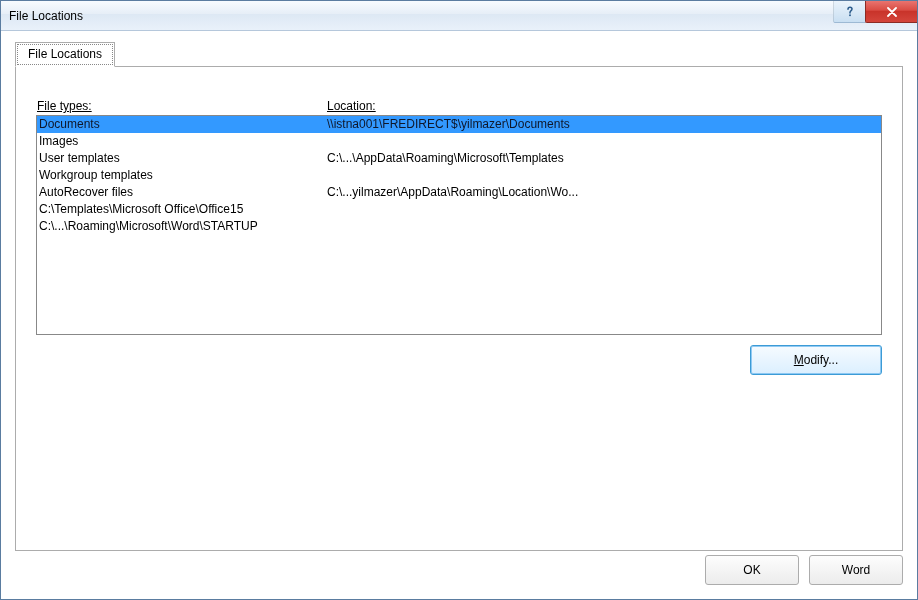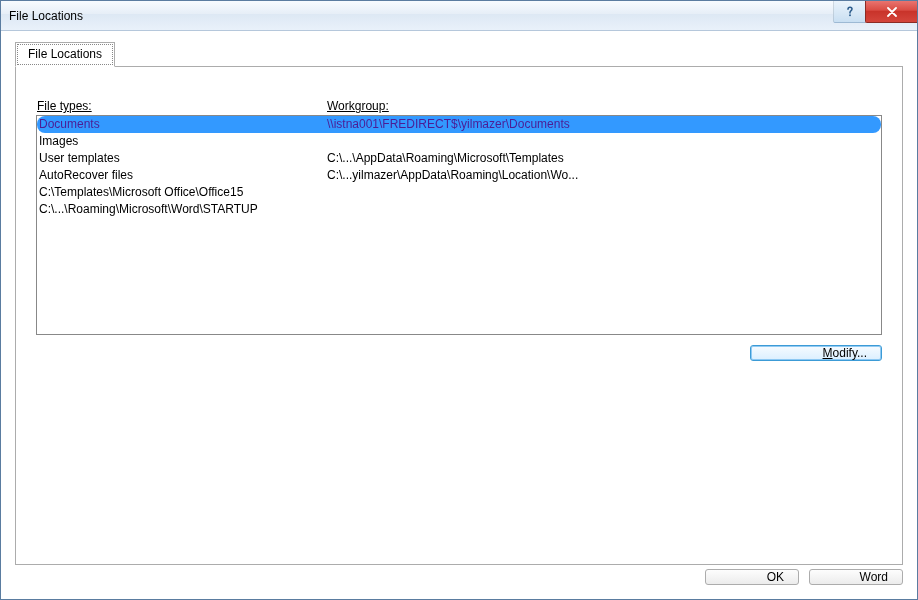--- a/index.html
+++ b/index.html
@@ -130,50 +130,48 @@
     }
     .list-row {
       display: flex;
       font-size: 12px;
       line-height: 17px;
       padding-left: 2px;
       white-space: nowrap;
     }
     .list-row.selected {
       background: #3399ff;
-      color: #4c1d95;
-      border-radius: 8px;
+      color: #0f172a;
     }
     .cell-type {
       width: 288px;
       overflow: hidden;
     }
     .cell-loc {
       flex: 1;
       overflow: hidden;
       text-overflow: ellipsis;
     }
     .modify-row {
       display: flex;
       justify-content: flex-end;
       margin-top: 10px;
       padding-right: 0;
     }
     .btn {
       font-family: inherit;
       font-size: 12px;
-      height: 16px;
+      height: 30px;
       min-width: 94px;
       padding: 0 14px;
       background: linear-gradient(to bottom, #fdfdfd, #ececec);
       border: 1px solid #acacac;
       border-radius: 3px;
       color: #000;
       cursor: pointer;
-      text-align: right;
     }
     .btn.highlight {
       border: 1px solid #3c9bd6;
       box-shadow: inset 0 0 0 1px rgba(120,190,240,0.8);
       background: linear-gradient(to bottom, #f6fbff, #dbefff);
       min-width: 132px;
     }
     .bottom-row {
       display: flex;
       justify-content: flex-end;
@@ -204,37 +202,38 @@
 
   <div class="dialog-body">
     <div class="tab-area">
       <div class="tab-strip">
         <div class="tab">File Locations</div>
       </div>
       <div class="tab-panel">
 
         <div class="col-headers">
           <div class="col-header col-header-type">File types:</div>
-          <div class="col-header col-header-loc">Workgroup:</div>
+          <div class="col-header col-header-loc">Location:</div>
         </div>
 
         <div class="listbox" id="listbox">
             <div class="list-row selected">
               <div class="cell-type">Documents</div>
               <div class="cell-loc">\\istna001\FREDIRECT$\yilmazer\Documents</div>
             </div>
             <div class="list-row">
               <div class="cell-type">Images</div>
               <div class="cell-loc"></div>
             </div>
             <div class="list-row">
               <div class="cell-type">User templates</div>
               <div class="cell-loc">C:\...\AppData\Roaming\Microsoft\Templates</div>
             </div>
             <div class="list-row">
+              <div class="cell-type">Workgroup templates</div>
               <div class="cell-loc"></div>
             </div>
             <div class="list-row">
               <div class="cell-type">AutoRecover files</div>
               <div class="cell-loc">C:\...yilmazer\AppData\Roaming\Location\Wo...</div>
             </div>
             <div class="list-row">
               <div class="cell-loc">C:\Templates\Microsoft Office\Office15</div>
             </div>
             <div class="list-row">

